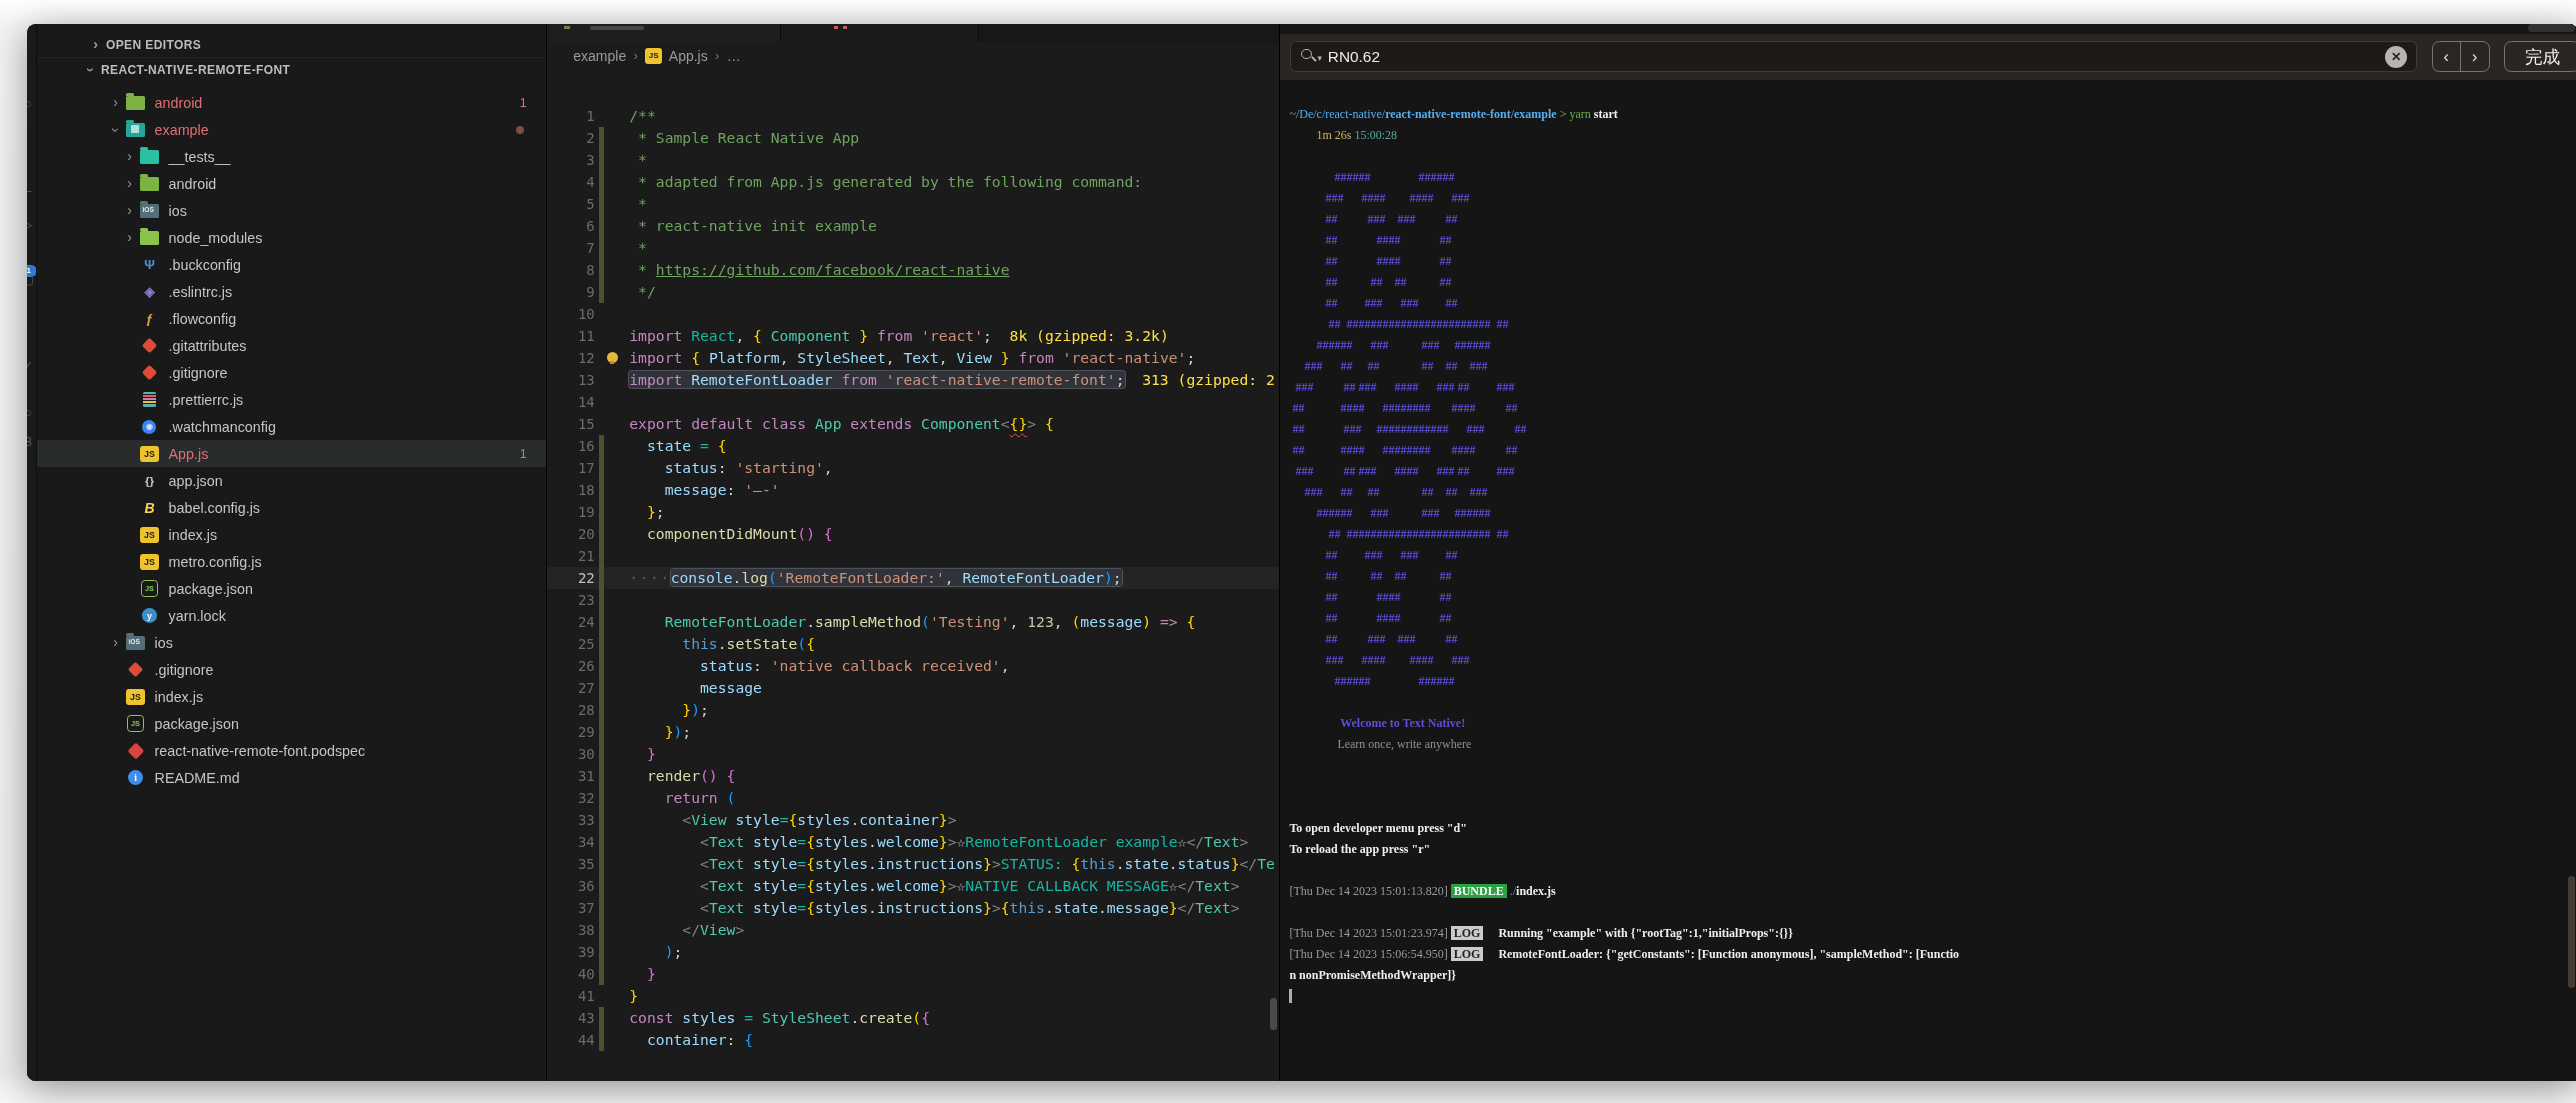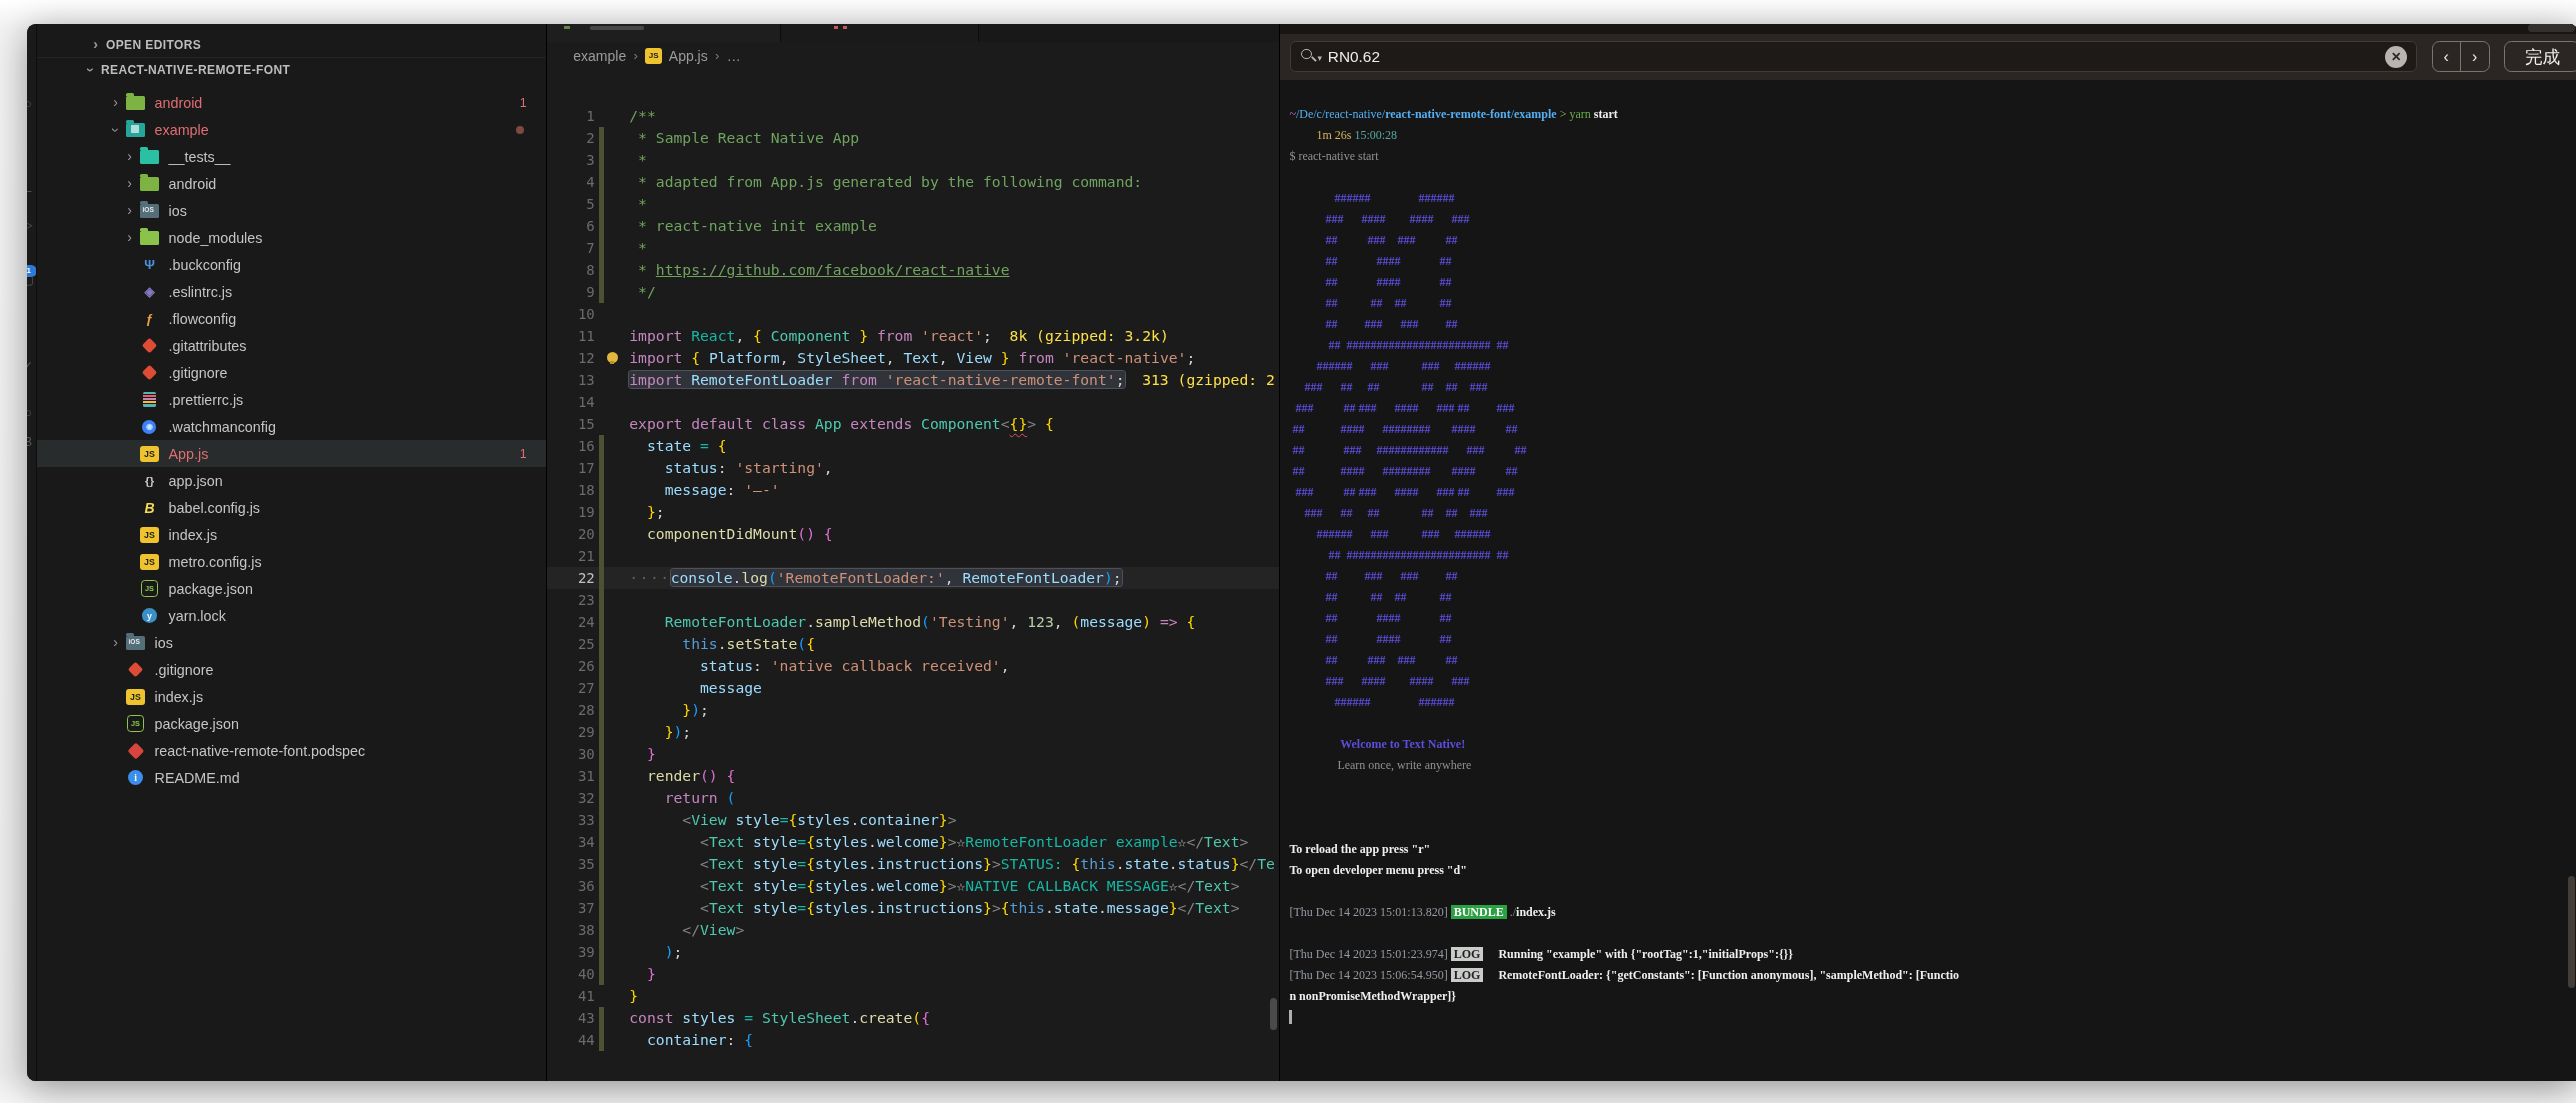--- a/index.html
+++ b/index.html
@@ -434,21 +434,20 @@
       </div>
       <div class="navgroup">
         <div class="nbtn">‹</div>
         <div class="nbtn">›</div>
       </div>
       <div class="donebtn">完成</div>
     </div>
     <div class="term" id="term">
         <div class="tline"><span class="mag">~</span><span class="pb">/De/c/react-native/</span><span class="pbb">react-native-remote-font</span><span class="pb">/</span><span class="pbb">example</span><span class="ar"> &gt; </span><span class="gr">yarn </span><span class="wb">start</span></div>
         <div class="tline"><span class="ye">         1m 26s </span><span class="te">15:00:28</span></div>
-        <div class="tline"><span class="gy">$ react-native start</span></div>
         <div class="tline"> </div>
         <div class="tline"><span class="art">               ######                ######</span></div>
         <div class="tline"><span class="art">            ###      ####        ####      ###</span></div>
         <div class="tline"><span class="art">            ##          ###    ###          ##</span></div>
         <div class="tline"><span class="art">            ##             ####             ##</span></div>
         <div class="tline"><span class="art">            ##             ####             ##</span></div>
         <div class="tline"><span class="art">            ##           ##    ##           ##</span></div>
         <div class="tline"><span class="art">            ##         ###      ###         ##</span></div>
         <div class="tline"><span class="art">             ##  ########################  ##</span></div>
         <div class="tline"><span class="art">         ######      ###           ###     ######</span></div>
@@ -467,22 +466,22 @@
         <div class="tline"><span class="art">            ##             ####             ##</span></div>
         <div class="tline"><span class="art">            ##          ###    ###          ##</span></div>
         <div class="tline"><span class="art">            ###      ####        ####      ###</span></div>
         <div class="tline"><span class="art">               ######                ######</span></div>
         <div class="tline"> </div>
         <div class="tline"><span class="artb">                 Welcome to Text Native!</span></div>
         <div class="tline"><span class="gy">                Learn once, write anywhere</span></div>
         <div class="tline"> </div>
         <div class="tline"> </div>
         <div class="tline"> </div>
+        <div class="tline"><span class="wb">To open developer menu press "d"</span></div>
         <div class="tline"><span class="wb">To reload the app press "r"</span></div>
-        <div class="tline"><span class="wb">To open developer menu press "d"</span></div>
         <div class="tline"> </div>
         <div class="tline"><span class="ts">[Thu Dec 14 2023 15:01:13.820] </span><span class="bundle"> BUNDLE </span><span class="gy"> ./</span><span class="wb">index.js</span></div>
         <div class="tline"> </div>
         <div class="tline"><span class="ts">[Thu Dec 14 2023 15:01:23.974] </span><span class="log"> LOG </span><span class="wb">     Running "example" with {"rootTag":1,"initialProps":{}}</span></div>
         <div class="tline"><span class="ts">[Thu Dec 14 2023 15:06:54.950] </span><span class="log"> LOG </span><span class="wb">     RemoteFontLoader: {"getConstants": [Function anonymous], "sampleMethod": [Functio</span></div>
         <div class="tline"><span class="wb">n nonPromiseMethodWrapper]}</span></div>
         <div class="tline"><span class="cursor"> </span></div>
       </div>
     <div class="term-thumb"></div>
   </div>

